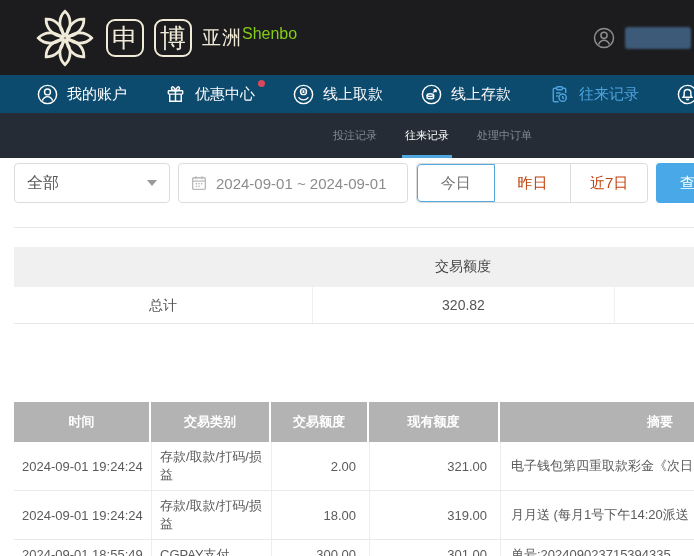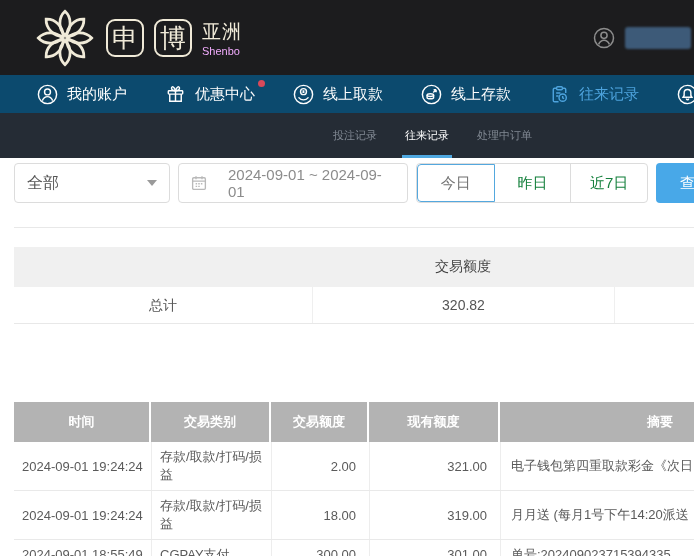--- a/index.html
+++ b/index.html
@@ -5,23 +5,23 @@
   * { margin:0; padding:0; box-sizing:border-box; }
   html,body { width:694px; height:556px; overflow:hidden; background:#fff;
     font-family:"Liberation Sans","DejaVu Sans",sans-serif; }
 
   
   .hdr { height:75px; background:#1c1c1e; display:flex; align-items:center; padding-left:34px; }
   .logo { display:flex; align-items:center; gap:6px; cursor:pointer; }
   .logo-flower { width:62px; height:62px; }
   .brand-box { width:38px; height:38px; border:2px solid #f0ead8; border-radius:9px;
     color:#f0ead8; font-size:26px; line-height:34px; text-align:center; margin-left:4px; }
-  .brand-side { display:flex; flex-direction:column; margin-left:4px; color:#f0ead8; }
+  .brand-side { display:flex; flex-direction:row; margin-left:4px; color:#f0ead8; }
   .brand-region { font-size:19px; letter-spacing:1px; }
-  .brand-en { font-size:11px; color:#f0abfc; }
+  .brand-en { font-size:16px; color:#84cc16; }
   .hdr-right { margin-left:auto; display:flex; align-items:center; gap:9px; padding-right:3px; }
   .user-ic { width:24px; height:24px; color:#8d8d8d; }
   .user-redacted { width:66px; height:22px; background:#3d5a78; border-radius:3px; filter:blur(1px); }
 
   
   .nav { height:38px; background:#0c4a6e; display:flex; align-items:center;
     padding-left:36px; gap:37px; white-space:nowrap; }
   .nav-item { display:flex; align-items:center; gap:8px; color:#fdfdfd; font-size:15px;
     cursor:pointer; position:relative; flex:0 0 auto; }
   .nav-item.active { color:#4da3dd; }
@@ -38,25 +38,25 @@
   .tab.active::after { content:""; position:absolute; left:0; right:0; bottom:0;
     height:3px; background:#4fa8e0; }
 
   
   .filters { display:flex; align-items:center; gap:8px; padding:5px 0 0 14px; }
   .ctl { height:40px; border:1px solid #dcdcdc; border-radius:4px; background:#fff;
     display:flex; align-items:center; flex:0 0 auto; }
   .sel { width:156px; padding:0 12px; justify-content:space-between; font-size:16px; color:#555; cursor:pointer; }
   .caret { width:0; height:0; border-left:5px solid transparent; border-right:5px solid transparent;
     border-top:6px solid #9a9a9a; }
-  .date { width:230px; padding:0 11px; gap:20px; font-size:15px; color:#8c8c8c; cursor:pointer; }
+  .date { width:230px; padding:0 11px; gap:8px; font-size:15px; color:#8c8c8c; cursor:pointer; }
   .cal-ic { width:18px; height:18px; color:#b9b9b9; flex:0 0 auto; }
   .btn-group { width:232px; overflow:hidden; padding:0; }
   .qbtn { flex:1 1 0; height:100%; display:flex; align-items:center; justify-content:center;
-    font-size:15px; color:#15803d; cursor:pointer; border-right:1px solid #dcdcdc; }
+    font-size:15px; color:#c2410c; cursor:pointer; border-right:1px solid #dcdcdc; }
   .qbtn:last-child { border-right:none; }
   .qbtn.active { color:#737373; border:1px solid #54a8de; border-radius:4px 0 0 4px; }
   .search-btn { width:78px; height:40px; background:#48a8e8; border:none; border-radius:4px;
     color:#fff; font-size:15px; cursor:pointer; flex:0 0 auto;
     font-family:"Liberation Sans","DejaVu Sans",sans-serif; }
 
   .divider { border:none; border-top:1px solid #e8e8e8; margin:24px 0 0 14px; width:880px; }
 
   
   .sum-table { width:900px; margin:19px 0 0 14px; }

